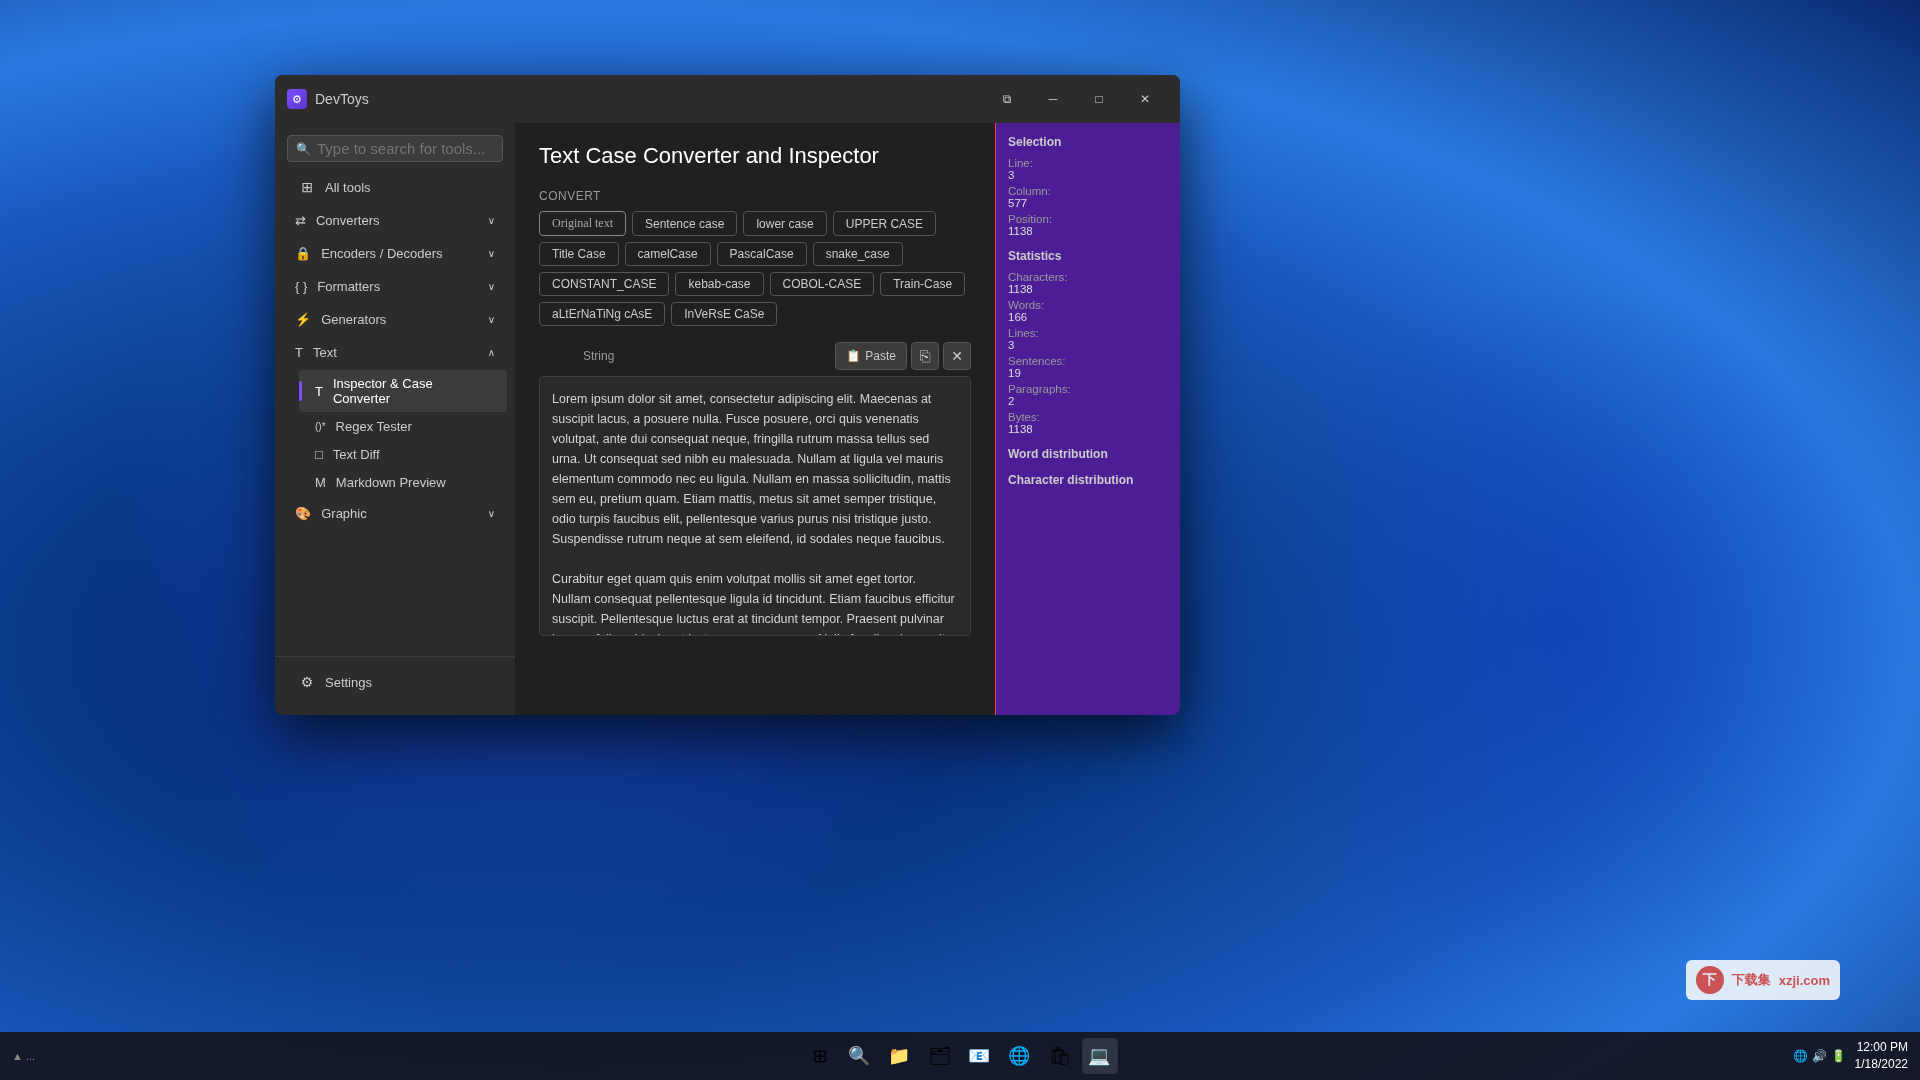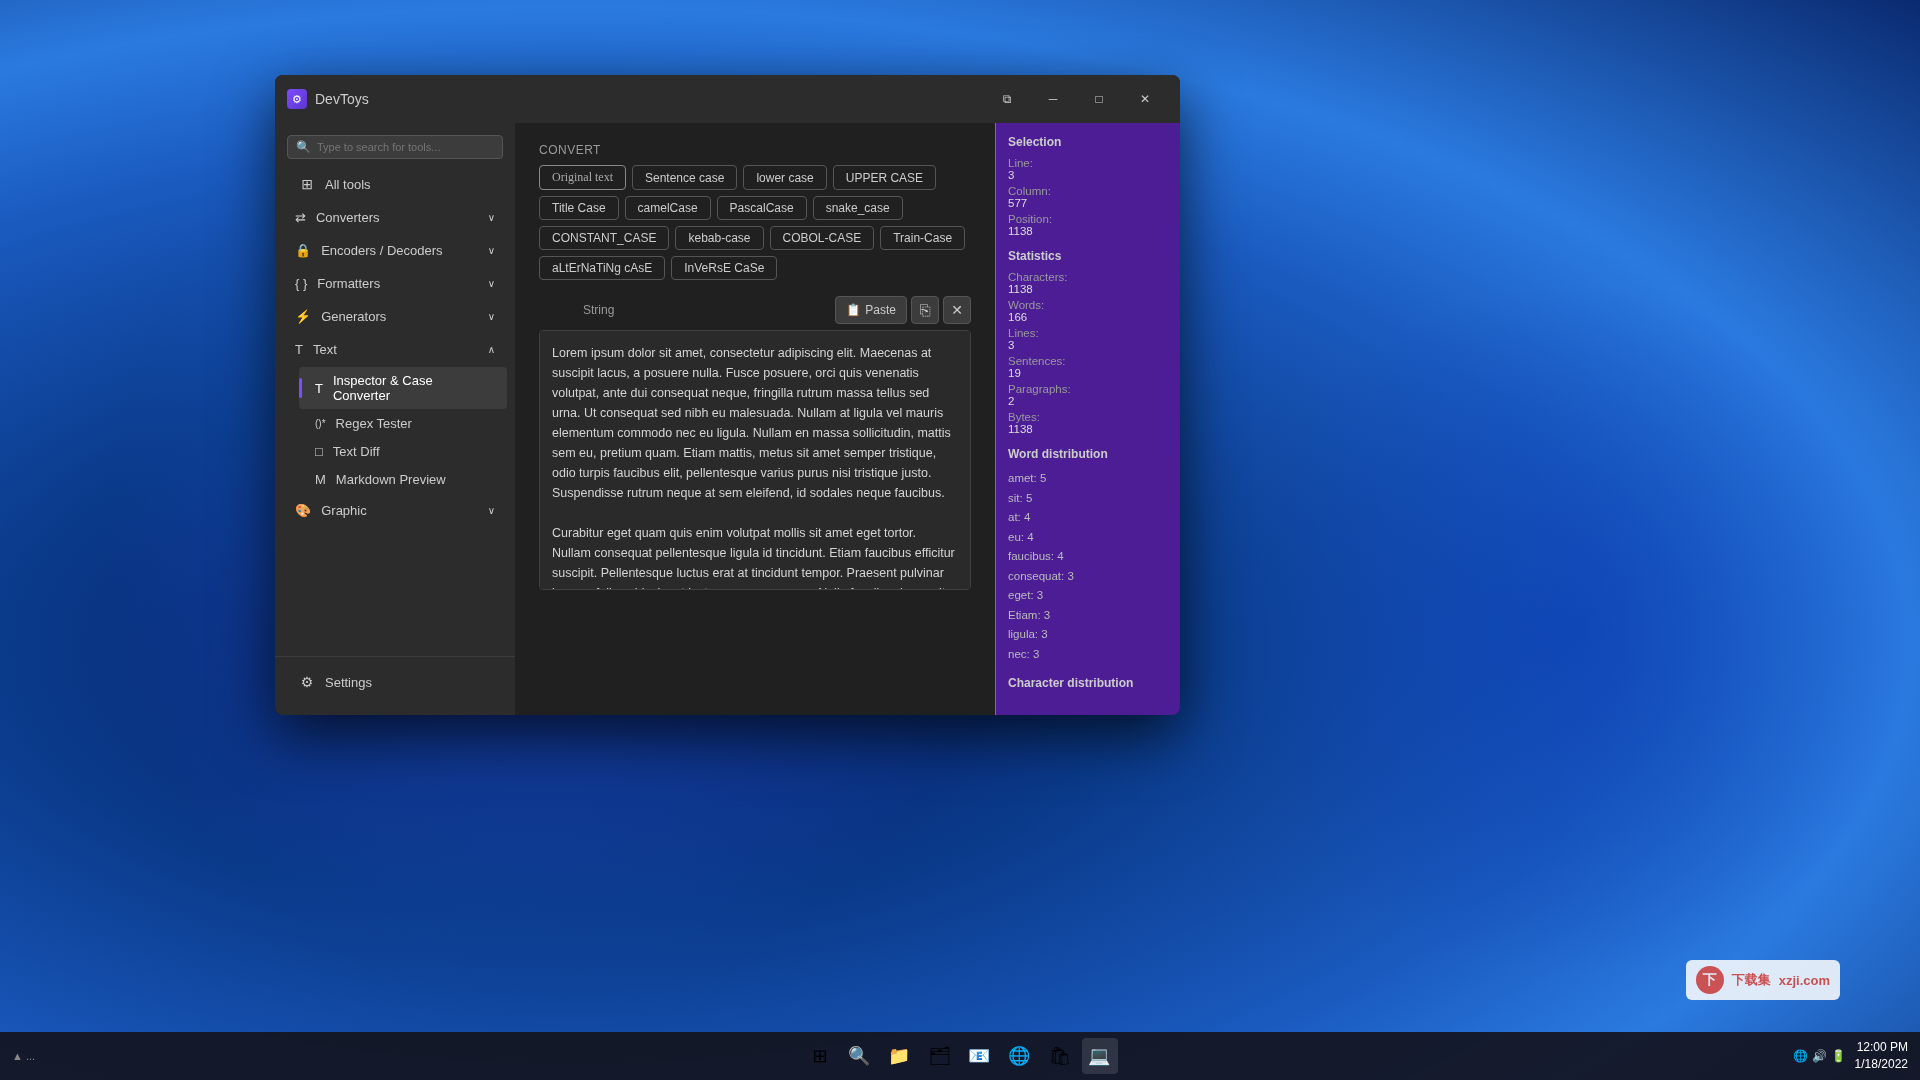--- a/index.html
+++ b/index.html
@@ -147,21 +147,21 @@
       display: flex;
       align-items: center;
       padding: 4px 8px;
       gap: 6px;
     }
     .sidebar-search input {
       background: transparent;
       border: none;
       outline: none;
       color: #ffffff;
-      font-size: 11px;
+      font-size: 15px;
       width: 100%;
     }
     .search-icon-small { color: #888; font-size: 12px; }
     .sidebar-item {
       display: flex;
       align-items: center;
       padding: 8px 16px;
       gap: 10px;
       cursor: pointer;
       color: #ccc;
@@ -491,20 +491,21 @@
       <div class="sidebar-footer">
         <div class="sidebar-item">
           <span class="icon">⚙</span>
           <span>Settings</span>
         </div>
       </div>
     </div>
 
     <div class="main-content">
       <div class="content-area">
+        <h1 class="page-title">Text Case Converter and Inspector</h1>
 
         <div class="section-label">Convert</div>
 
         <div class="convert-buttons">
           <button class="convert-btn selected">Original text</button>
           <button class="convert-btn">Sentence case</button>
           <button class="convert-btn">lower case</button>
           <button class="convert-btn">UPPER CASE</button>
           <button class="convert-btn">Title Case</button>
           <button class="convert-btn">camelCase</button>
@@ -577,32 +578,20 @@
           <span class="inspector-key">Paragraphs:</span>
           <span class="inspector-val">2</span>
         </div>
         <div class="inspector-row">
           <span class="inspector-key">Bytes:</span>
           <span class="inspector-val">1138</span>
         </div>
 
         <div class="inspector-section-title">Word distribution</div>
 
-        <div id="word-dist-list">
-            <div class="word-dist-item">amet: 5</div>
-            <div class="word-dist-item">sit: 5</div>
-            <div class="word-dist-item">at: 4</div>
-            <div class="word-dist-item">eu: 4</div>
-            <div class="word-dist-item">faucibus: 4</div>
-            <div class="word-dist-item">consequat: 3</div>
-            <div class="word-dist-item">eget: 3</div>
-            <div class="word-dist-item">Etiam: 3</div>
-            <div class="word-dist-item">ligula: 3</div>
-            <div class="word-dist-item">nec: 3</div>
-          </div>
 
         <div class="inspector-section-title">Character distribution</div>
       </div>
     </div>
   </div>
 </div>
 
 <div class="taskbar">
   <div class="taskbar-sys-icons">
     <span style="color:#888;font-size:11px;">▲ ...</span>

